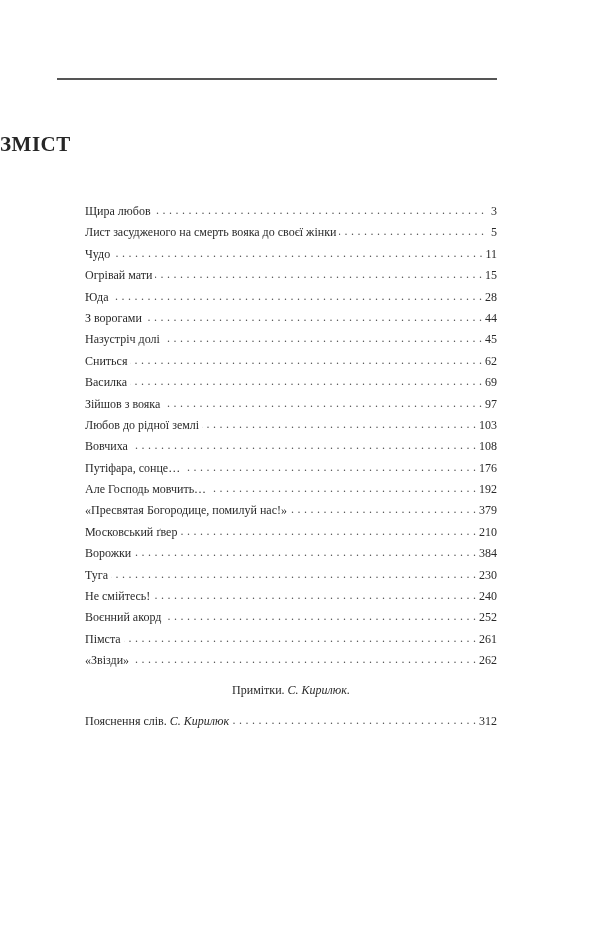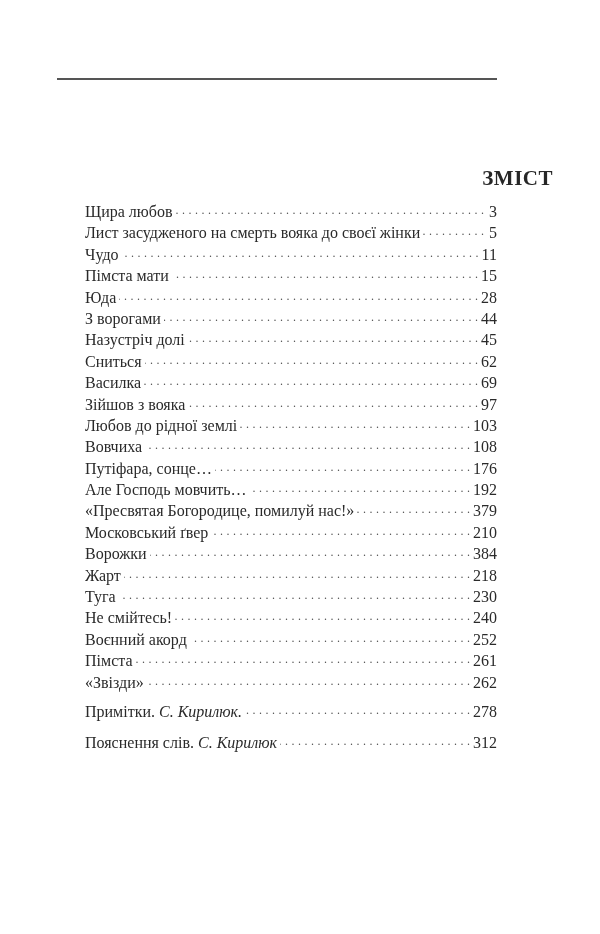--- a/index.html
+++ b/index.html
@@ -20,44 +20,45 @@
       left: 57px;
       top: 78px;
       width: 440px;
       height: 2px;
       background: #555555;
     }
     .title {
       position: absolute;
       left: 0;
       width: 553px;
-      top: 166px;
-      text-align: right;
+      top: 132px;
+      text-align: left;
       font-size: 21px;
       font-weight: bold;
       letter-spacing: 0.5px;
       color: #262626;
     }
     .toc {
       position: absolute;
       left: 85px;
       top: 201px;
       width: 412px;
     }
     .toc-row {
       display: flex;
       align-items: center;
       height: 21.4px;
-      font-size: 16px;
+      font-size: 12px;
       line-height: 21.4px;
       white-space: nowrap;
       overflow: hidden;
     }
     .toc-row.gap-before {
       margin-top: 8px;
+      flex-direction: column;
     }
     .toc-row.gap-before-lg {
       margin-top: 10px;
     }
     .toc-title {
       flex: 0 0 auto;
     }
     .toc-title em {
       font-style: italic;
     }
@@ -101,21 +102,21 @@
     <span class="toc-title"><span class="t">Лист засудженого на смерть вояка до своєї жінки</span><em class="a"></em></span>
     <span class="toc-dots"></span>
     <span class="toc-page">5</span>
   </div>
     <div class="toc-row">
     <span class="toc-title"><span class="t">Чудо</span><em class="a"></em></span>
     <span class="toc-dots"></span>
     <span class="toc-page">11</span>
   </div>
     <div class="toc-row">
-    <span class="toc-title"><span class="t">Пімста мати</span><em class="a"></em></span>
+    <span class="toc-title"><span class="t">Огрівай мати</span><em class="a"></em></span>
     <span class="toc-dots"></span>
     <span class="toc-page">15</span>
   </div>
     <div class="toc-row">
     <span class="toc-title"><span class="t">Юда</span><em class="a"></em></span>
     <span class="toc-dots"></span>
     <span class="toc-page">28</span>
   </div>
     <div class="toc-row">
     <span class="toc-title"><span class="t">З ворогами</span><em class="a"></em></span>
@@ -169,25 +170,20 @@
   </div>
     <div class="toc-row">
     <span class="toc-title"><span class="t">Московський ґвер</span><em class="a"></em></span>
     <span class="toc-dots"></span>
     <span class="toc-page">210</span>
   </div>
     <div class="toc-row">
     <span class="toc-title"><span class="t">Ворожки</span><em class="a"></em></span>
     <span class="toc-dots"></span>
     <span class="toc-page">384</span>
-  </div>
-    <div class="toc-row">
-    <span class="toc-title"><span class="t">Жарт</span><em class="a"></em></span>
-    <span class="toc-dots"></span>
-    <span class="toc-page">218</span>
   </div>
     <div class="toc-row">
     <span class="toc-title"><span class="t">Туга</span><em class="a"></em></span>
     <span class="toc-dots"></span>
     <span class="toc-page">230</span>
   </div>
     <div class="toc-row">
     <span class="toc-title"><span class="t">Не смійтесь!</span><em class="a"></em></span>
     <span class="toc-dots"></span>
     <span class="toc-page">240</span>

